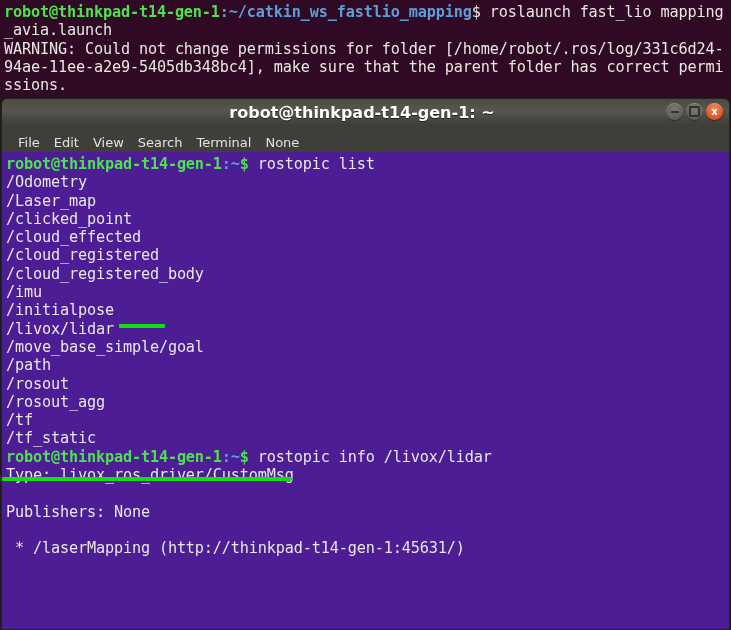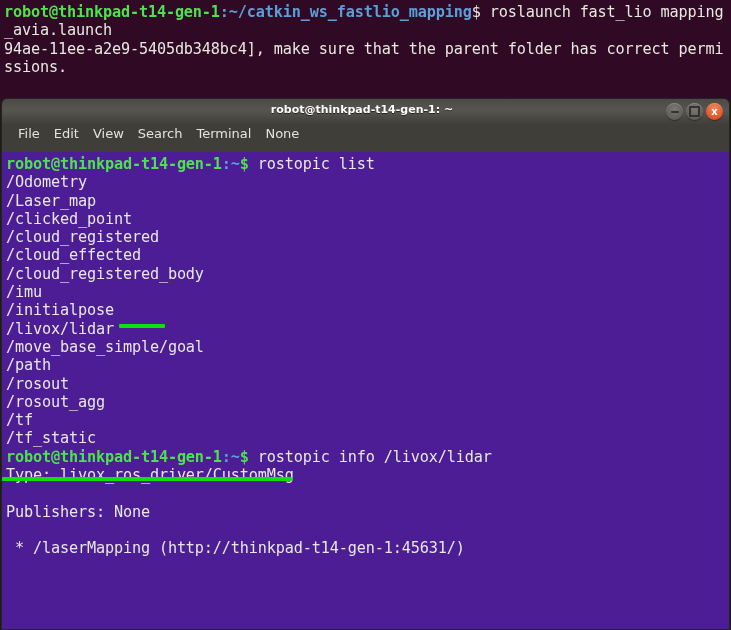--- a/index.html
+++ b/index.html
@@ -58,21 +58,21 @@
     border: 1px solid #24231f;
     border-bottom: none;
     box-sizing: border-box;
   }
   #title-text {
     position: absolute;
     left: 0; right: 7px;
     top: 4px;
     text-align: center;
     font-family: "DejaVu Sans", sans-serif;
-    font-size: 11px;
+    font-size: 16px;
     font-weight: bold;
     color: #ffffff;
     text-shadow: 0 1px 0 rgba(0,0,0,.55);
   }
   #win-buttons {
     position: absolute;
     right: 6px;
     top: 4px;
     display: flex;
     gap: 3px;
@@ -111,21 +111,21 @@
     box-sizing: content-box;
   }
 
   
   #menu-bar {
     height: 28px;
     background: #3f3e39;
     border-left: 1px solid #24231f;
     border-right: 1px solid #24231f;
     display: flex;
-    align-items: flex-start;
+    align-items: flex-end;
     padding-left: 9px;
     box-sizing: border-box;
   }
   .menu-item {
     font-family: "DejaVu Sans", sans-serif;
     font-size: 13px;
     color: #e4e2dd;
     padding: 2px 7px;
     border-radius: 2px;
   }
@@ -163,20 +163,21 @@
     vertical-align: -3px;
     margin-left: 1px;
   }
 </style>
 </head>
 <body>
 
 <div id="bg-terminal">
     <div class="term-line"><span class="g">robot@thinkpad-t14-gen-1</span><span class="b">:</span><span class="b">~/catkin_ws_fastlio_mapping</span><span class="w">$ roslaunch fast_lio mapping</span></div>
     <div class="term-line"><span class="w">_avia.launch</span></div>
+    <div class="term-line"><span class="w">WARNING: Could not change permissions for folder [/home/robot/.ros/log/331c6d24-</span></div>
     <div class="term-line"><span class="w">94ae-11ee-a2e9-5405db348bc4], make sure that the parent folder has correct permi</span></div>
     <div class="term-line"><span class="w">ssions.</span></div>
   </div>
 
 <div id="fg-window">
 
   <div id="title-bar">
     <div id="title-text">robot@thinkpad-t14-gen-1: ~</div>
     <div id="win-buttons">
       <div class="win-btn min">
@@ -199,22 +200,22 @@
       <div class="menu-item">Terminal</div>
       <div class="menu-item">None</div>
     </div>
 
   <div id="term-body">
     <div id="term-lines">
         <div class="term-line"><span class="g">robot@thinkpad-t14-gen-1</span><span class="b">:</span><span class="b">~</span><span class="g">$ </span><span class="w">rostopic list</span></div>
         <div class="term-line"><span class="w">/Odometry</span></div>
         <div class="term-line"><span class="w">/Laser_map</span></div>
         <div class="term-line"><span class="w">/clicked_point</span></div>
+        <div class="term-line"><span class="w">/cloud_effected</span></div>
         <div class="term-line"><span class="w">/cloud_registered</span></div>
-        <div class="term-line"><span class="w">/cloud_effected</span></div>
         <div class="term-line"><span class="w">/cloud_registered_body</span></div>
         <div class="term-line"><span class="w">/imu</span></div>
         <div class="term-line"><span class="w">/initialpose</span></div>
         <div class="term-line"><span class="w">/livox/lidar</span></div>
         <div class="term-line"><span class="w">/move_base_simple/goal</span></div>
         <div class="term-line"><span class="w">/path</span></div>
         <div class="term-line"><span class="w">/rosout</span></div>
         <div class="term-line"><span class="w">/rosout_agg</span></div>
         <div class="term-line"><span class="w">/tf</span></div>
         <div class="term-line"><span class="w">/tf_static</span></div>

